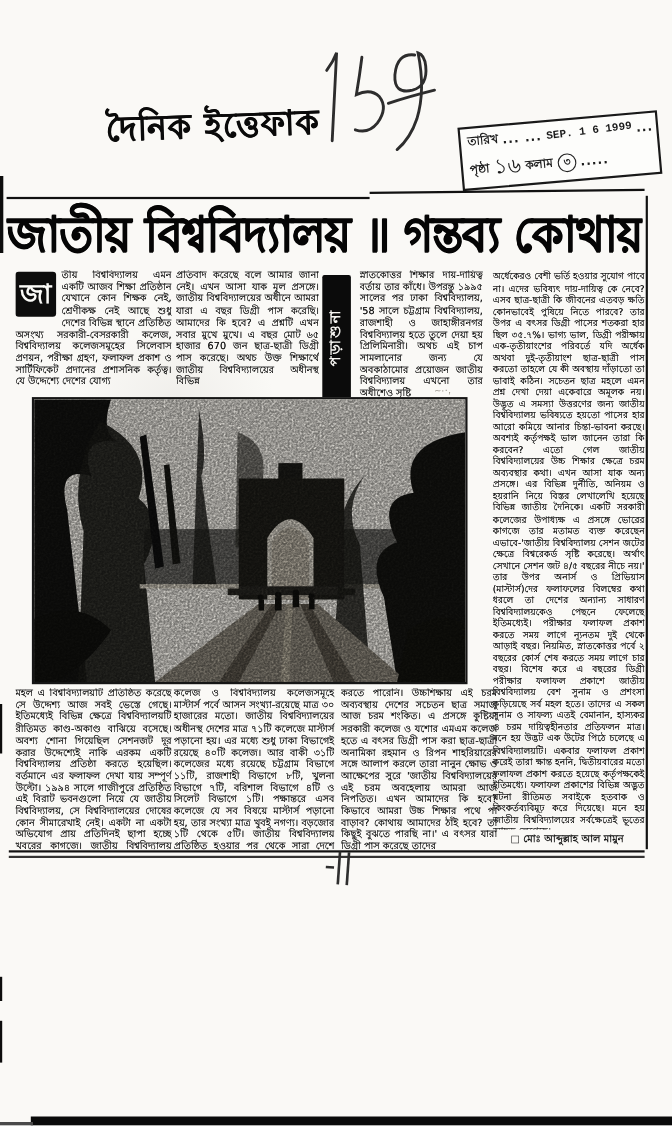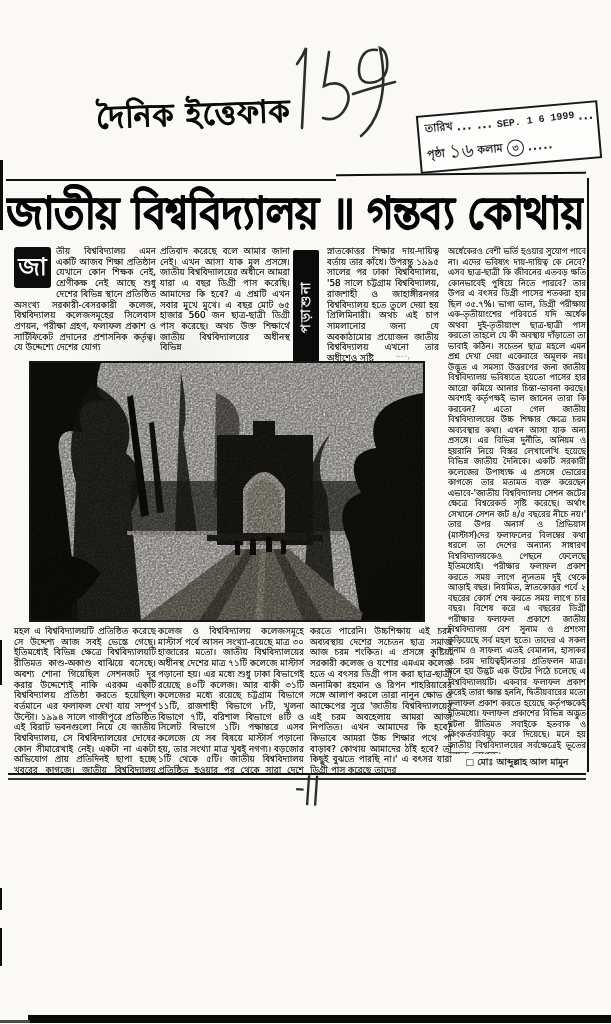--- a/index.html
+++ b/index.html
@@ -66,22 +66,22 @@
     writing-mode:vertical-rl; transform:rotate(180deg);
     font-size:13px; font-weight:bold; letter-spacing:2px;
     text-align:center; line-height:26px;
   }
   .photo{
     position:absolute; left:29px; top:361px; width:396px; height:261px;
     border:2px solid #151515; box-sizing:border-box; background:#e9e6df; overflow:hidden;
   }
   .photo svg{display:block;}
   .signature{
-    position:absolute; left:448px; top:755px; width:138px;
-    font-size:9px; font-weight:bold; text-align:center; white-space:nowrap; overflow:hidden;
+    position:absolute; left:464px; top:755px; width:138px;
+    font-size:9px; font-weight:bold; text-align:left; white-space:nowrap; overflow:hidden;
   }
   .pen-mark{
     position:absolute; left:295px; top:770px; font-size:30px; color:#2e2e2e;
     font-family:"DejaVu Serif", serif; transform:rotate(4deg); font-weight:normal; letter-spacing:-2px;
   }
   .smudge{position:absolute; color:#9a958c; font-style:italic; font-size:10px; transform:rotate(-6deg);}
   .bottom-bar{position:absolute; left:28px; top:1015px; width:583px; height:8px; background:#0a0a0a;}
   .bottom-bar .tail{position:absolute; left:-28px; top:5px; width:30px; height:3px; background:#4a4a4a;}
 </style>
 </head>
@@ -128,21 +128,21 @@
   <div class="rule" style="left:6px;top:179px;width:330px;height:2px;"></div>
   <div class="rule" style="left:336px;top:173px;width:250px;height:2px;transform:rotate(-0.6deg);"></div>
   <div class="rule" style="left:587px;top:178px;width:2px;height:594px;"></div>
 
   <div class="headline bn">জাতীয় বিশ্ববিদ্যালয় ॥ গন্তব্য কোথায় ?</div>
 
   <div class="coltext bn" style="left:14px;top:246px;width:142px;height:118px;">
     <span class="dropcap bn">জা</span><span>তীয় বিশ্ববিদ্যালয় এমন একটি আজব শিক্ষা প্রতিষ্ঠান যেখানে কোন শিক্ষক নেই, শ্রেণীকক্ষ নেই আছে শুধু দেশের বিভিন্ন স্থানে প্রতিষ্ঠিত অসংখ্য সরকারী-বেসরকারী কলেজ, বিশ্ববিদ্যালয় কলেজসমূহের সিলেবাস প্রণয়ন, পরীক্ষা গ্রহণ, ফলাফল প্রকাশ ও সার্টিফিকেট প্রদানের প্রশাসনিক কর্তৃত্ব। যে উদ্দেশ্যে দেশের যোগ্য</span>
   </div>
 
-  <div class="coltext bn" style="left:160px;top:246px;width:130px;height:118px;">প্রতিবাদ করেছে বলে আমার জানা নেই। এখন আসা যাক মূল প্রসঙ্গে। জাতীয় বিশ্ববিদ্যালয়ের অধীনে আমরা যারা এ বছর ডিগ্রী পাস করেছি। আমাদের কি হবে? এ প্রশ্নটি এখন সবার মুখে মুখে। এ বছর মোট ৬৫ হাজার 560 জন ছাত্র-ছাত্রী ডিগ্রী পাস করেছে। অথচ উক্ত শিক্ষার্থে জাতীয় বিশ্ববিদ্যালয়ের অধীনস্থ বিভিন্ন</div>
+  <div class="coltext bn" style="left:160px;top:246px;width:130px;height:118px;">প্রতিবাদ করেছে বলে আমার জানা নেই। এখন আসা যাক মূল প্রসঙ্গে। জাতীয় বিশ্ববিদ্যালয়ের অধীনে আমরা যারা এ বছর ডিগ্রী পাস করেছি। আমাদের কি হবে? এ প্রশ্নটি এখন সবার মুখে মুখে। এ বছর মোট ৬৫ হাজার 670 জন ছাত্র-ছাত্রী ডিগ্রী পাস করেছে। অথচ উক্ত শিক্ষার্থে জাতীয় বিশ্ববিদ্যালয়ের অধীনস্থ বিভিন্ন</div>
 
   <div class="vlabel bn">পড়াশুনা</div>
 
   <div class="coltext bn" style="left:327px;top:246px;width:112px;height:118px;">স্নাতকোত্তর শিক্ষার দায়-দায়িত্ব বর্তায় তার কাঁধে। উপরন্তু ১৯৯৫ সালের পর ঢাকা বিশ্ববিদ্যালয়, '58 সালে চট্টগ্রাম বিশ্ববিদ্যালয়, রাজশাহী ও জাহাঙ্গীরনগর বিশ্ববিদ্যালয় হতে তুলে দেয়া হয় প্রিলিমিনারী। অথচ এই চাপ সামলানোর জন্য যে অবকাঠামোর প্রয়োজন জাতীয় বিশ্ববিদ্যালয় এখনো তার অধীশেও সৃষ্টি</div>
 
   <div class="coltext bn" style="left:448px;top:246px;width:138px;height:508px;font-size:8.3px;line-height:10.5px;">অর্ধেকেরও বেশী ভর্তি হওয়ার সুযোগ পাবে না। এদের ভবিষ্যৎ দায়-দায়িত্ব কে নেবে? এসব ছাত্র-ছাত্রী কি জীবনের এতবড় ক্ষতি কোনভাবেই পুষিয়ে নিতে পারবে? তার উপর এ বৎসর ডিগ্রী পাসের শতকরা হার ছিল ৩৫.৭%। ভাগ্য ভাল, ডিগ্রী পরীক্ষায় এক-তৃতীয়াংশের পরিবর্তে যদি অর্ধেক অথবা দুই-তৃতীয়াংশ ছাত্র-ছাত্রী পাস করতো তাহলে যে কী অবস্থায় দাঁড়াতো তা ভাবাই কঠিন। সচেতন ছাত্র মহলে এমন প্রশ্ন দেখা দেয়া একেবারে অমূলক নয়। উদ্ভূত এ সমস্যা উত্তরণের জন্য জাতীয় বিশ্ববিদ্যালয় ভবিষ্যতে হয়তো পাসের হার আরো কমিয়ে আনার চিন্তা-ভাবনা করছে। অবশ্যই কর্তৃপক্ষই ভাল জানেন তারা কি করবেন? এতো গেল জাতীয় বিশ্ববিদ্যালয়ের উচ্চ শিক্ষার ক্ষেত্রে চরম অব্যবস্থার কথা। এখন আসা যাক অন্য প্রসঙ্গে। এর বিভিন্ন দুর্নীতি, অনিয়ম ও হয়রানি নিয়ে বিস্তর লেখালেখি হয়েছে বিভিন্ন জাতীয় দৈনিকে। একটি সরকারী কলেজের উপাধ্যক্ষ এ প্রসঙ্গে ভোরের কাগজে তার মতামত ব্যক্ত করেছেন এভাবে-'জাতীয় বিশ্ববিদ্যালয় সেশন জটের ক্ষেত্রে বিশ্বরেকর্ড সৃষ্টি করেছে। অর্থাৎ সেখানে সেশন জট ৪/৫ বছরের নীচে নয়।' তার উপর অনার্স ও প্রিভিয়াস (মাস্টার্স)দের ফলাফলের বিলম্বের কথা ধরলে তা দেশের অন্যান্য সাধারণ বিশ্ববিদ্যালয়কেও পেছনে ফেলেছে ইতিমধ্যেই। পরীক্ষার ফলাফল প্রকাশ করতে সময় লাগে ন্যূনতম দুই থেকে আড়াই বছর। নিয়মিত, স্নাতকোত্তর পর্বে ২ বছরের কোর্স শেষ করতে সময় লাগে চার বছর। বিশেষ করে এ বছরের ডিগ্রী পরীক্ষার ফলাফল প্রকাশে জাতীয় বিশ্ববিদ্যালয় বেশ সুনাম ও প্রশংসা কুড়িয়েছে সর্ব মহল হতে। তাদের এ সকল সুনাম ও সাফল্য এতই বেমানান, হাস্যকর ও চরম দায়িত্বহীনতার প্রতিফলন মাত্র। মনে হয় উদ্ভট এক উটের পিঠে চলেছে এ বিশ্ববিদ্যালয়টি। একবার ফলাফল প্রকাশ করেই তারা ক্ষান্ত হননি, দ্বিতীয়বারের মতো ফলাফল প্রকাশ করতে হয়েছে কর্তৃপক্ষকেই ইতিমধ্যে। ফলাফল প্রকাশের বিভিন্ন অদ্ভুত ঘটনা রীতিমত সবাইকে হতবাক ও কিংকর্তব্যবিমূঢ় করে দিয়েছে। মনে হয় জাতীয় বিশ্ববিদ্যালয়ের সর্বক্ষেত্রেই ভূতের আছড় লেগেছে।</div>
 
   <div class="smudge" style="left:395px;top:350px;">~··,</div>
 
   <div class="photo">

